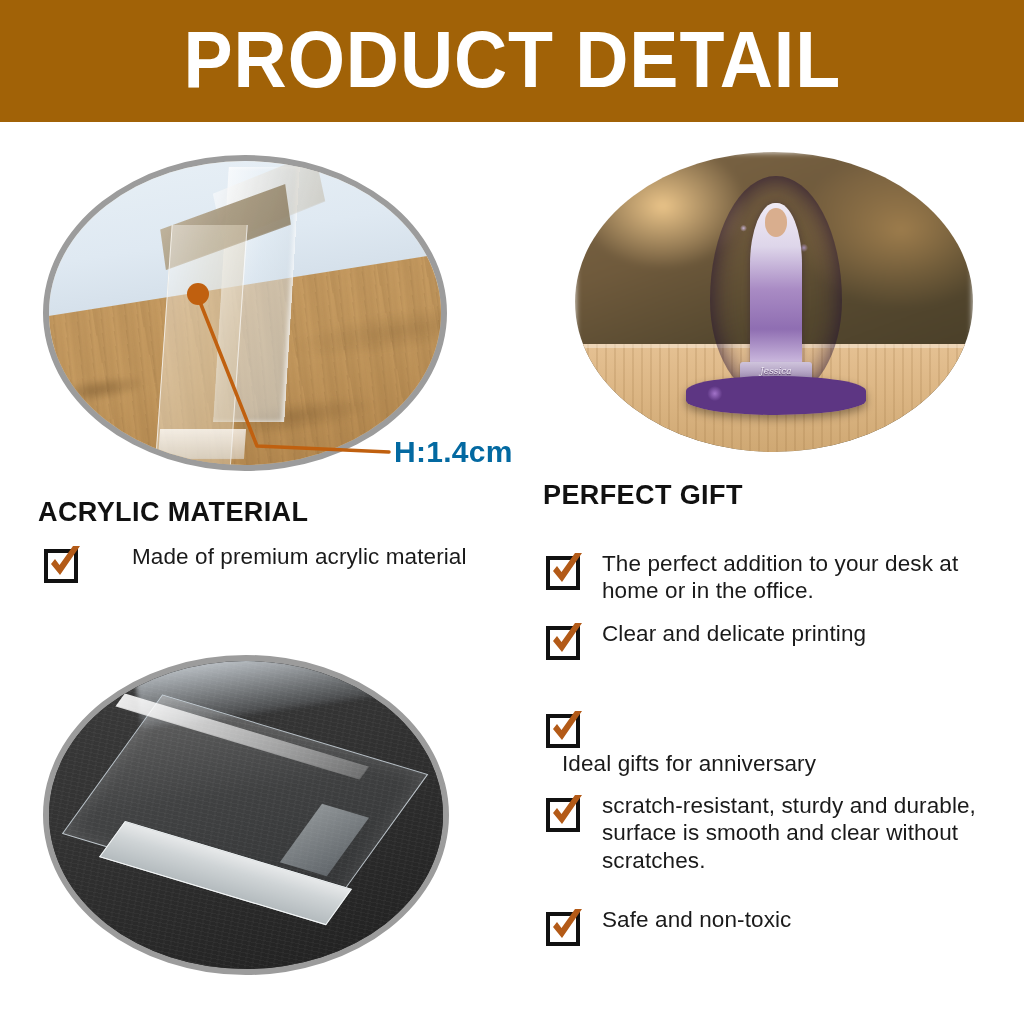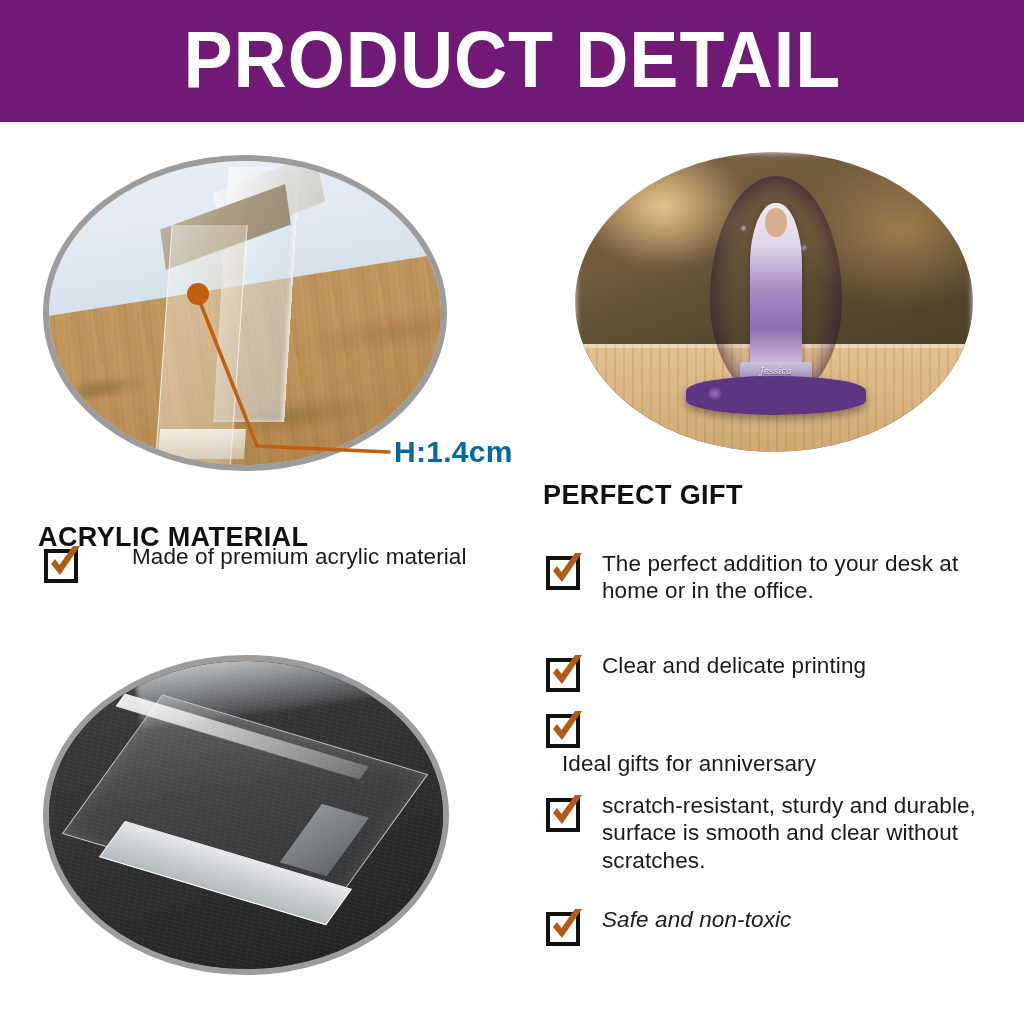--- a/index.html
+++ b/index.html
@@ -8,21 +8,21 @@
     background:#ffffff;
     font-family:"Liberation Sans", sans-serif;
     overflow:hidden;
     position:relative;
   }
   .page{position:relative;width:1024px;height:1024px;}
 
   
   .banner{
     position:absolute;left:0;top:0;width:1024px;height:122px;
-    background:#701a75;
+    background:#a16207;
     display:flex;align-items:center;justify-content:center;
   }
   .banner-title{
     color:#ffffff;
     font-family:"Liberation Sans Narrow","Liberation Sans",sans-serif;
     font-weight:bold;
     font-size:80px;
     letter-spacing:1px;
     transform:scaleX(0.92);
     line-height:1;
@@ -306,21 +306,21 @@
     <div class="bg"></div>
     <div class="table"></div>
     <div class="geode"></div>
     <div class="mary"></div>
     <div class="nameplate">
       <span>Jessica</span>
     </div>
     <div class="base"></div>
   </div>
 
-  <div class="section-heading" style="left:38px;top:522px;text-align:center;">ACRYLIC MATERIAL</div>
+  <div class="section-heading" style="left:38px;top:497px;text-align:center;">ACRYLIC MATERIAL</div>
 
   <div class="bullet" style="left:44px;top:543px;width:470px;gap:32px;">
     <span class="chk">
       <span class="box"></span>
       <svg viewBox="0 0 40 38">
         <path d="M7 19 L16 30 L36 1 L29 1 L15.5 20 L11 14 Z" fill="#b35a17"></path>
       </svg>
     </span>
     <span class="txt">Made of premium acrylic material</span>
   </div>
@@ -339,21 +339,21 @@
   <div class="bullet" style="left:546px;top:528px;width:455px;margin-top:22px;">
     <span class="chk">
       <span class="box"></span>
       <svg viewBox="0 0 40 38">
         <path d="M7 19 L16 30 L36 1 L29 1 L15.5 20 L11 14 Z" fill="#b35a17"></path>
       </svg>
     </span>
     <span class="txt">The perfect addition to your desk at home or in the office.</span>
   </div>
 
-  <div class="bullet" style="left:546px;top:620px;width:455px;margin-top:32px;">
+  <div class="bullet" style="left:546px;top:620px;width:455px;">
     <span class="chk">
       <span class="box"></span>
       <svg viewBox="0 0 40 38">
         <path d="M7 19 L16 30 L36 1 L29 1 L15.5 20 L11 14 Z" fill="#b35a17"></path>
       </svg>
     </span>
     <span class="txt">Clear and delicate printing</span>
   </div>
 
   <div class="bullet" style="left:546px;top:708px;width:455px;flex-direction:column;">
@@ -369,21 +369,21 @@
   <div class="bullet" style="left:546px;top:792px;width:460px;">
     <span class="chk">
       <span class="box"></span>
       <svg viewBox="0 0 40 38">
         <path d="M7 19 L16 30 L36 1 L29 1 L15.5 20 L11 14 Z" fill="#b35a17"></path>
       </svg>
     </span>
     <span class="txt">scratch-resistant, sturdy and durable, surface is smooth and clear without scratches.</span>
   </div>
 
-  <div class="bullet" style="left:546px;top:906px;width:455px;font-style:italic;">
+  <div class="bullet" style="left:546px;top:906px;width:455px;">
     <span class="chk">
       <span class="box"></span>
       <svg viewBox="0 0 40 38">
         <path d="M7 19 L16 30 L36 1 L29 1 L15.5 20 L11 14 Z" fill="#b35a17"></path>
       </svg>
     </span>
     <span class="txt">Safe and non-toxic</span>
   </div>
 
 </div>

